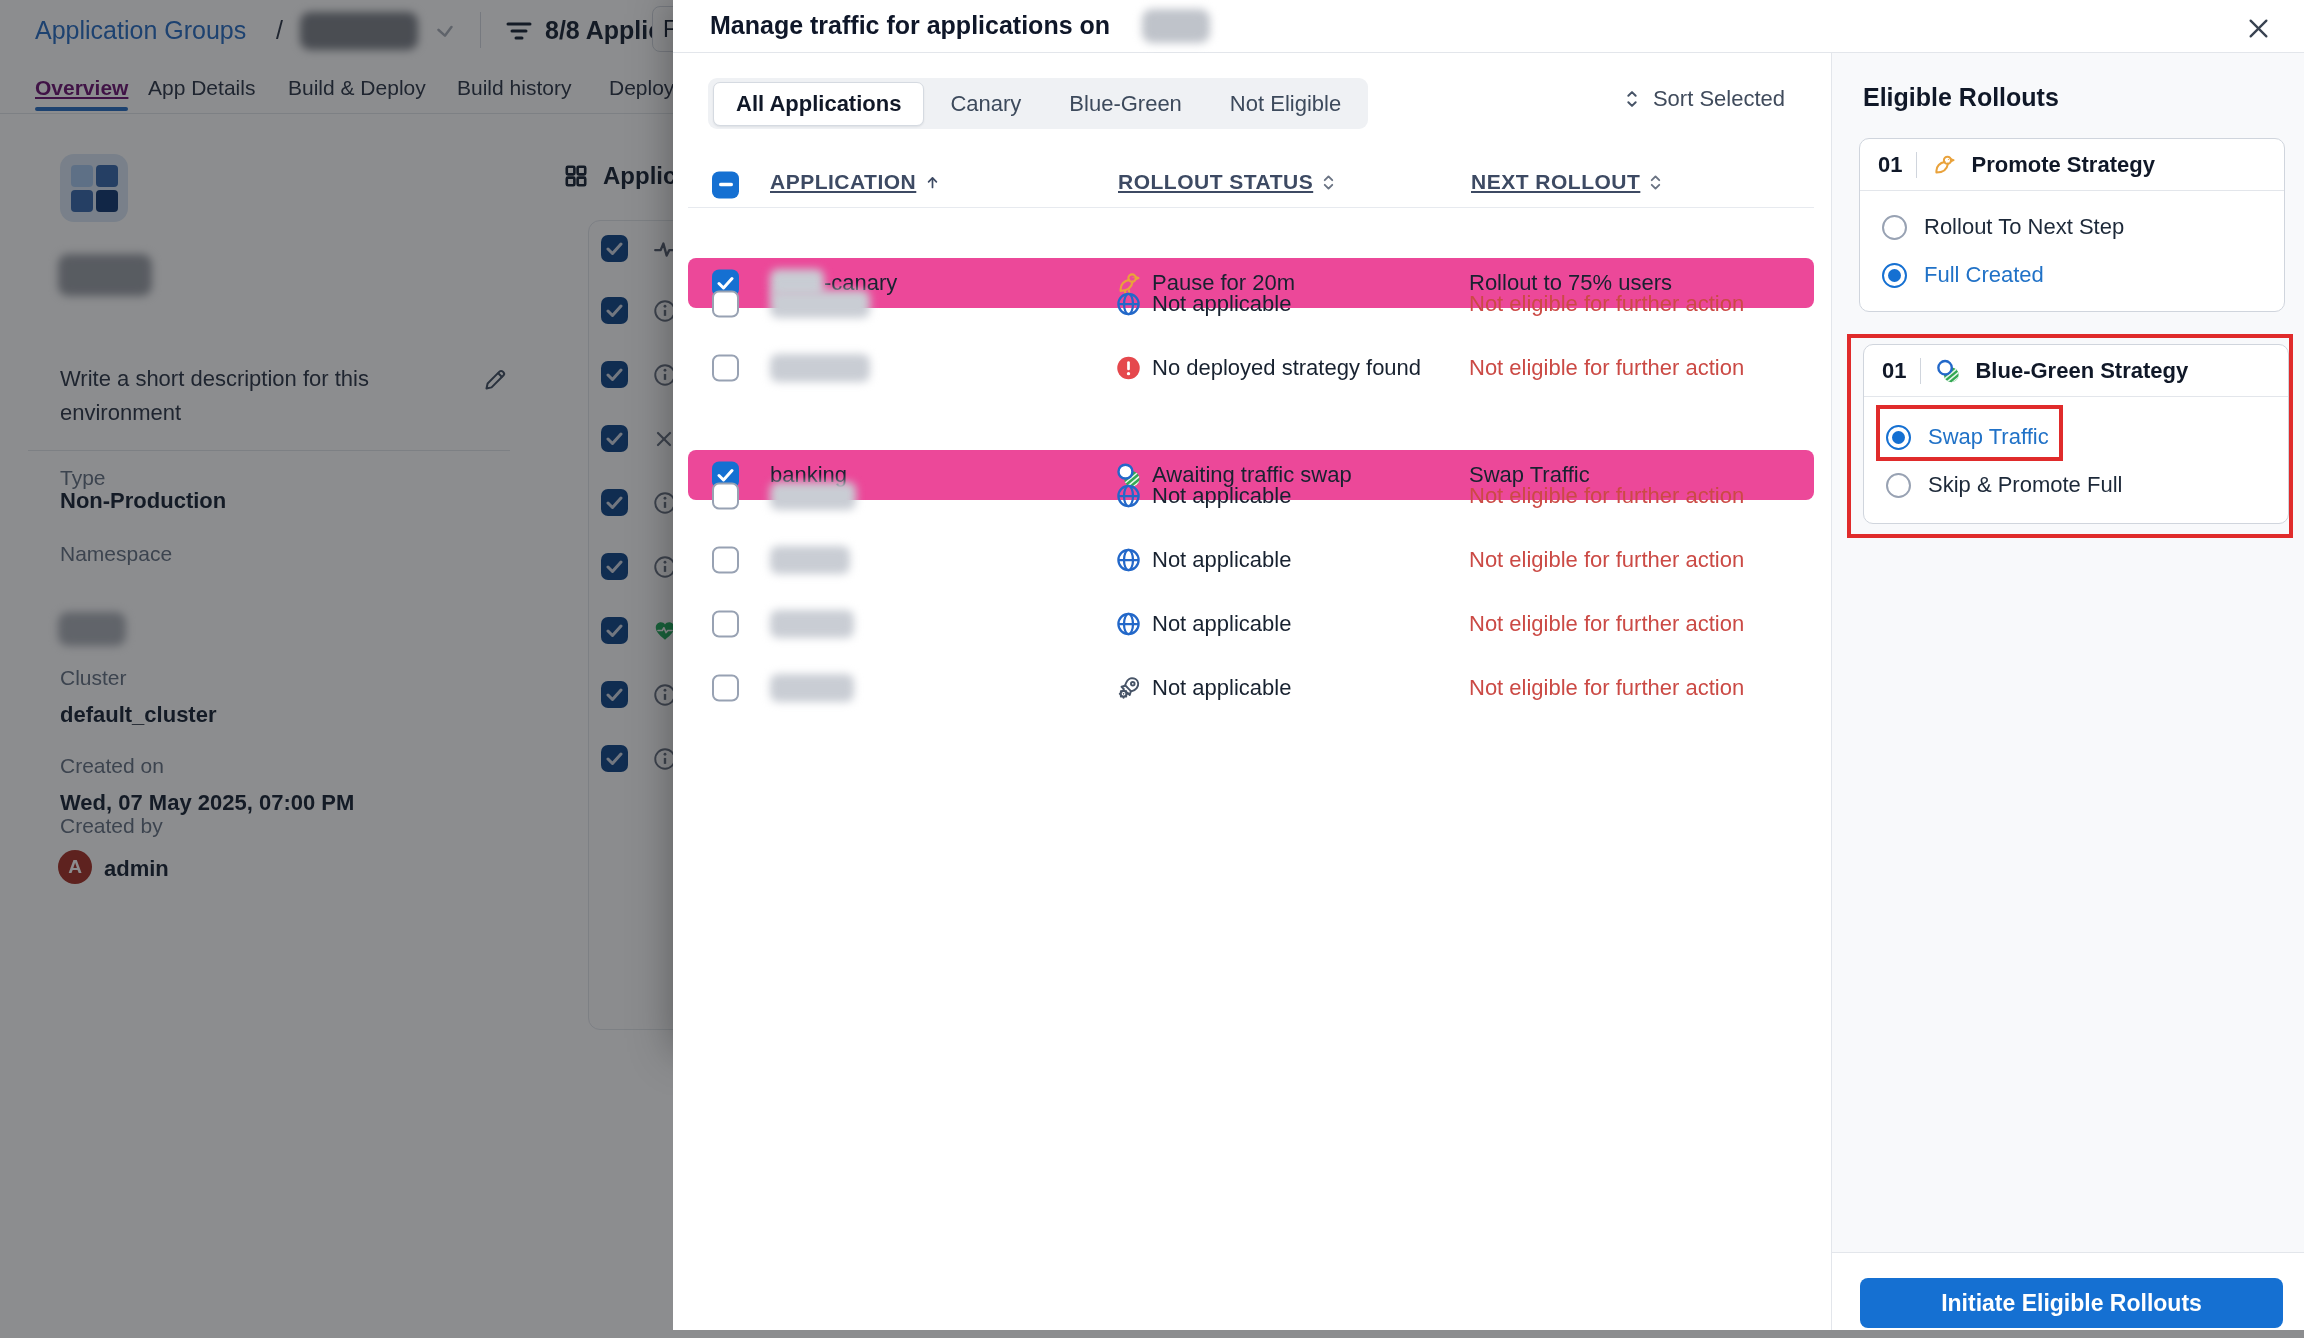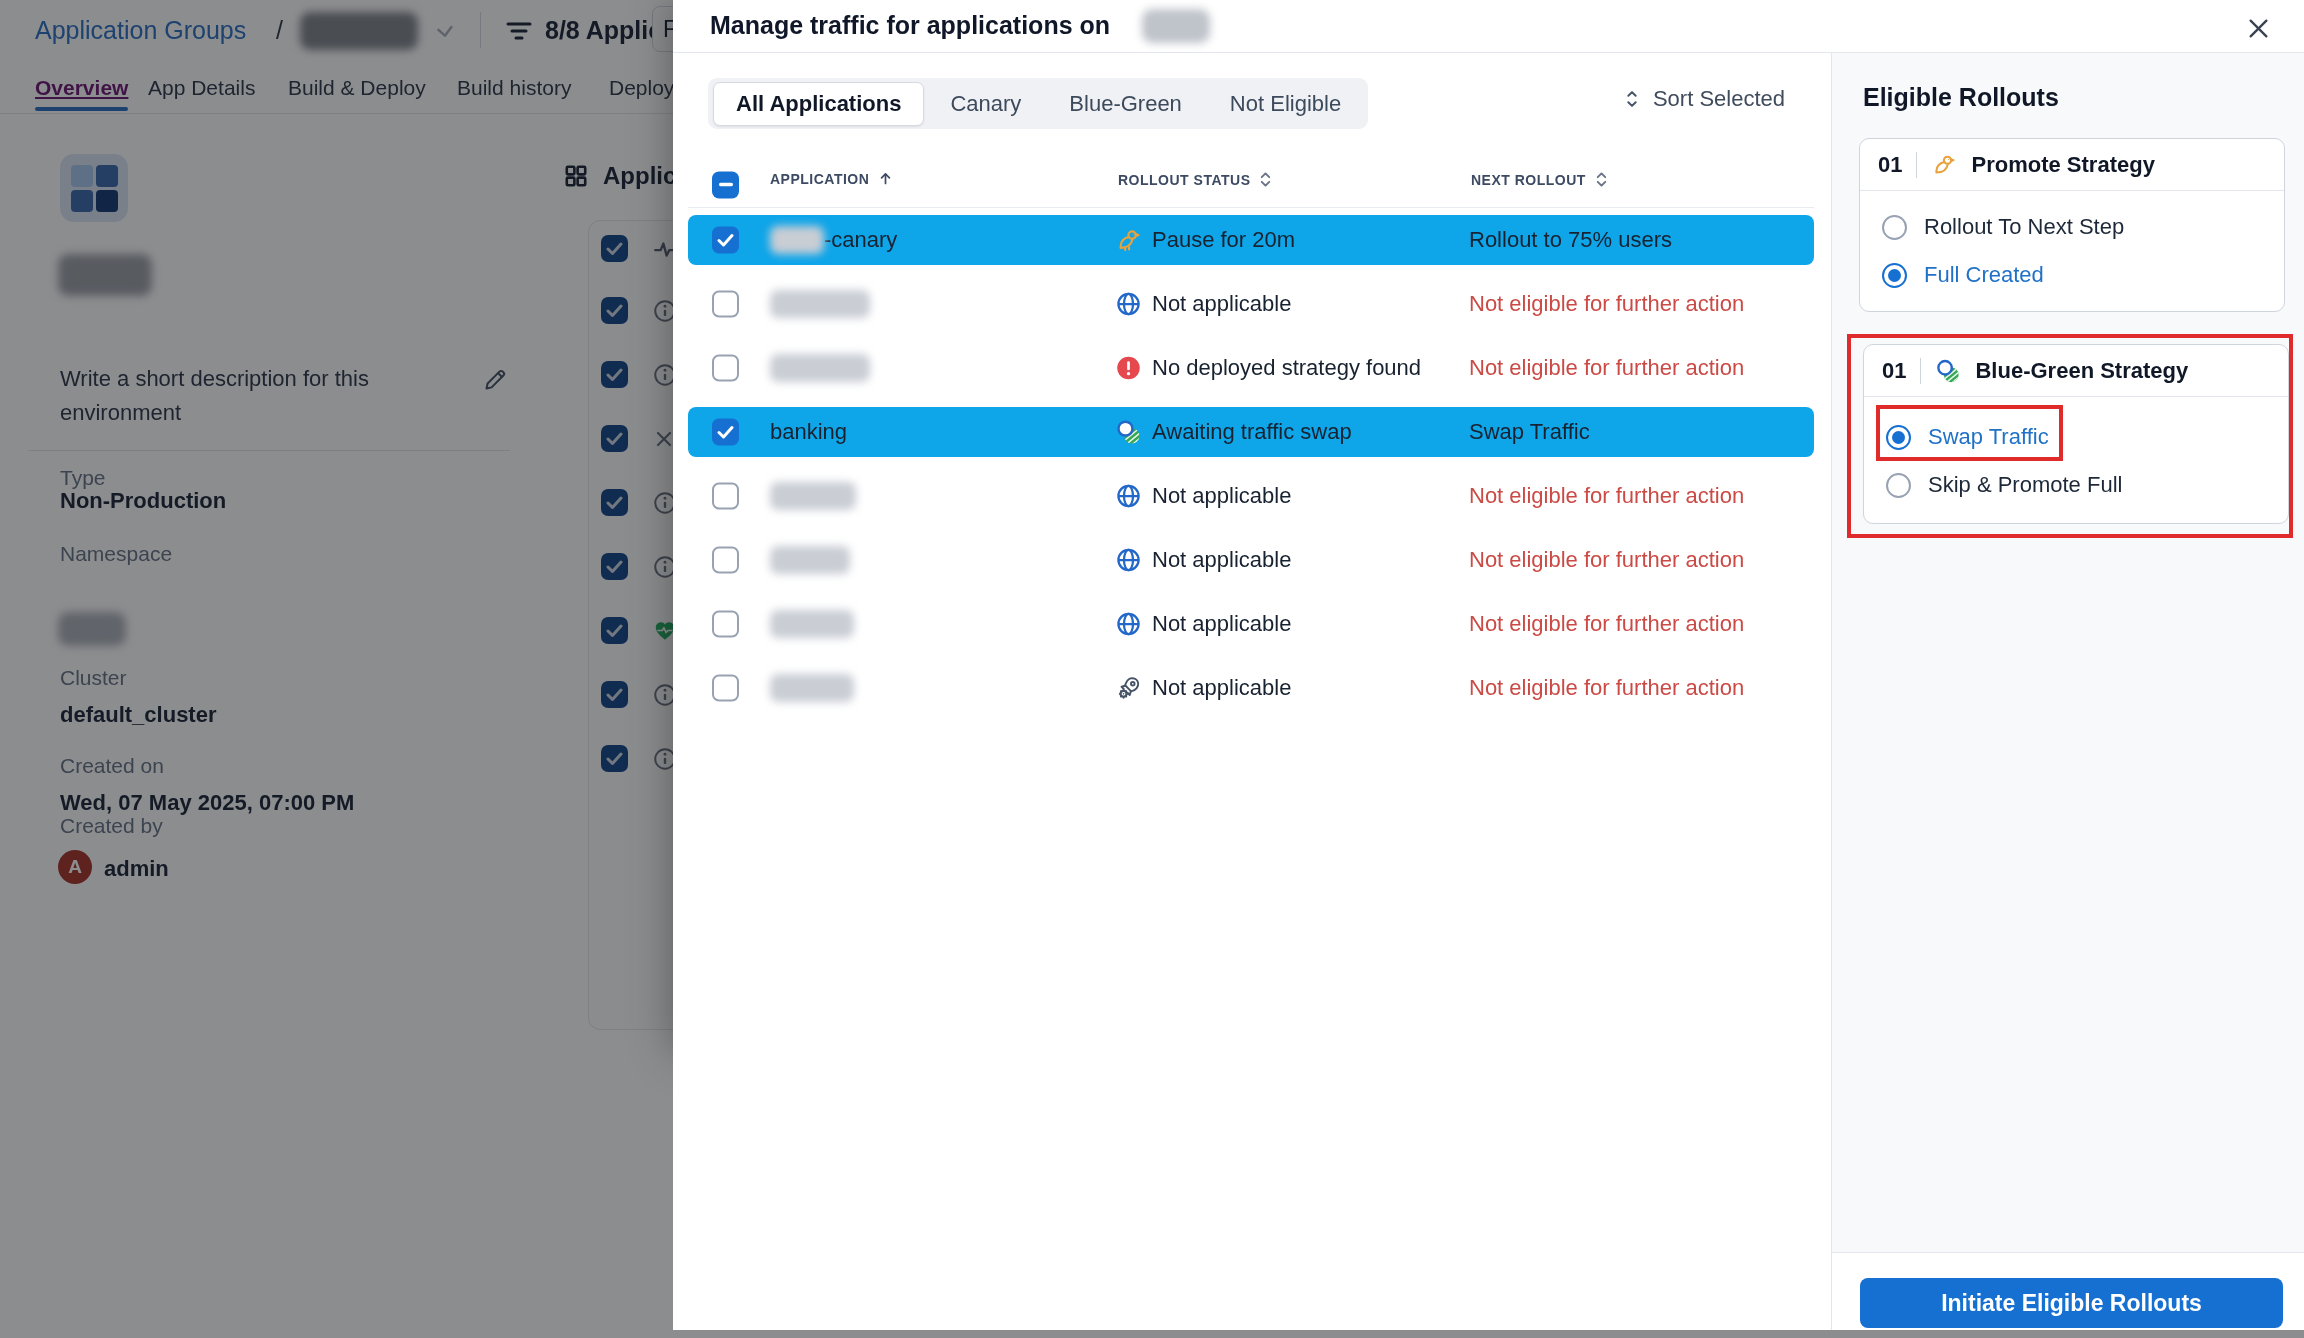--- a/index.html
+++ b/index.html
@@ -59,23 +59,23 @@
   .pill-title { position:absolute; left:469px; top:9px; width:68px; height:34px; background:#bfc3ca; }
   .m-close { position:absolute; right:30px; top:12px; width:32px; height:32px; background:none; border:none; cursor:pointer; display:flex; align-items:center; justify-content:center; }
 
   .m-main { position:absolute; left:0; top:53px; width:1158px; height:1277px; background:#fff; }
   .seg { position:absolute; left:35px; top:25px; height:51px; background:#eff1f4; border-radius:9px; display:flex; align-items:center; padding:0 5px; gap:4px; }
   .seg-item { font-size:22px; color:#3d4a5c; padding:8px 22px; border-radius:7px; background:none; border:none; white-space:nowrap; cursor:pointer; font-family:inherit; }
   .seg-item.active { background:#fff; border:1px solid #d5dae1; box-shadow:0 1px 2px rgba(16,24,40,.08); font-weight:600; color:#101828; }
   .sort-btn { position:absolute; right:46px; top:33px; display:flex; align-items:center; gap:10px; background:none; border:none; font-family:inherit; font-size:22px; color:#404b5c; cursor:pointer; }
 
   .thead { position:absolute; left:15px; top:109px; width:1126px; height:46px; border-bottom:1px solid #e7eaef; }
-  .th { position:absolute; top:8px; font-size:14px; font-weight:600; letter-spacing:.5px; color:#3d4a63; display:flex; align-items:center; gap:8px; }
+  .th { position:absolute; top:8px; font-size:21px; font-weight:600; letter-spacing:.5px; color:#3d4a63; display:flex; align-items:center; gap:8px;text-decoration:underline; }
   .trow { position:absolute; left:15px; width:1126px; height:50px; border-radius:8px; }
-  .trow.hl { background:#0ea5e9; }
+  .trow.hl { background:#ec4899;margin-top:43px; }
   .tc { position:absolute; top:50%; transform:translateY(-50%); }
   .c-check { left:24px; }
   .c-name  { left:82px; font-size:22px; color:#182230; display:flex; align-items:center; }
   .c-sicon { left:427px; width:27px; height:27px; }
   .c-stat  { left:464px; font-size:22px; color:#182230; white-space:nowrap; }
   .c-act   { left:781px; font-size:22px; color:#182230; white-space:nowrap; }
   .c-act.red { color:#cb4a45; }
   .pill-name { width:100px; height:28px; background:#c9cdd4; border-radius:8px; filter:blur(4px); }
   .pill-name.short { width:54px; }
 

